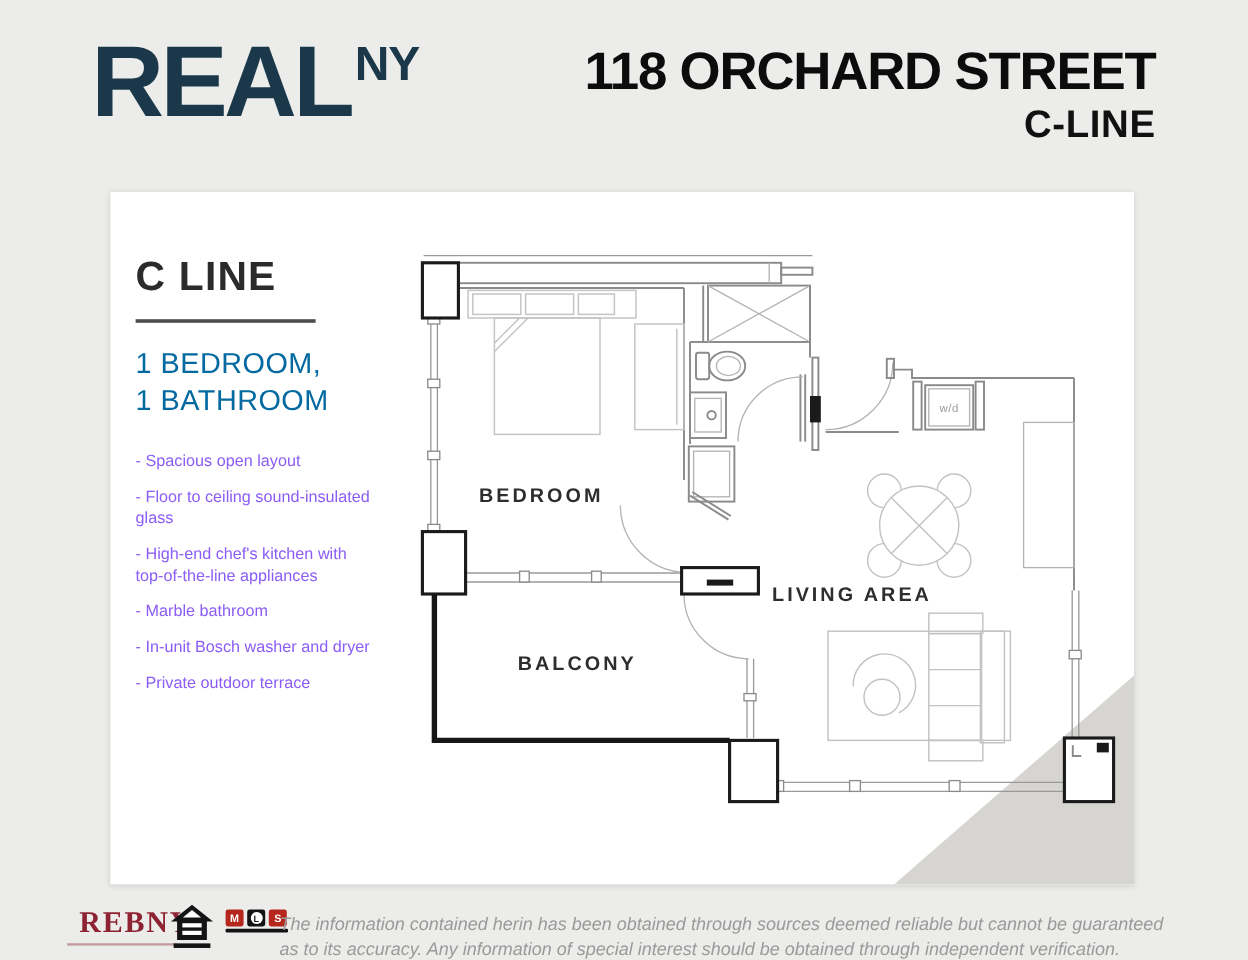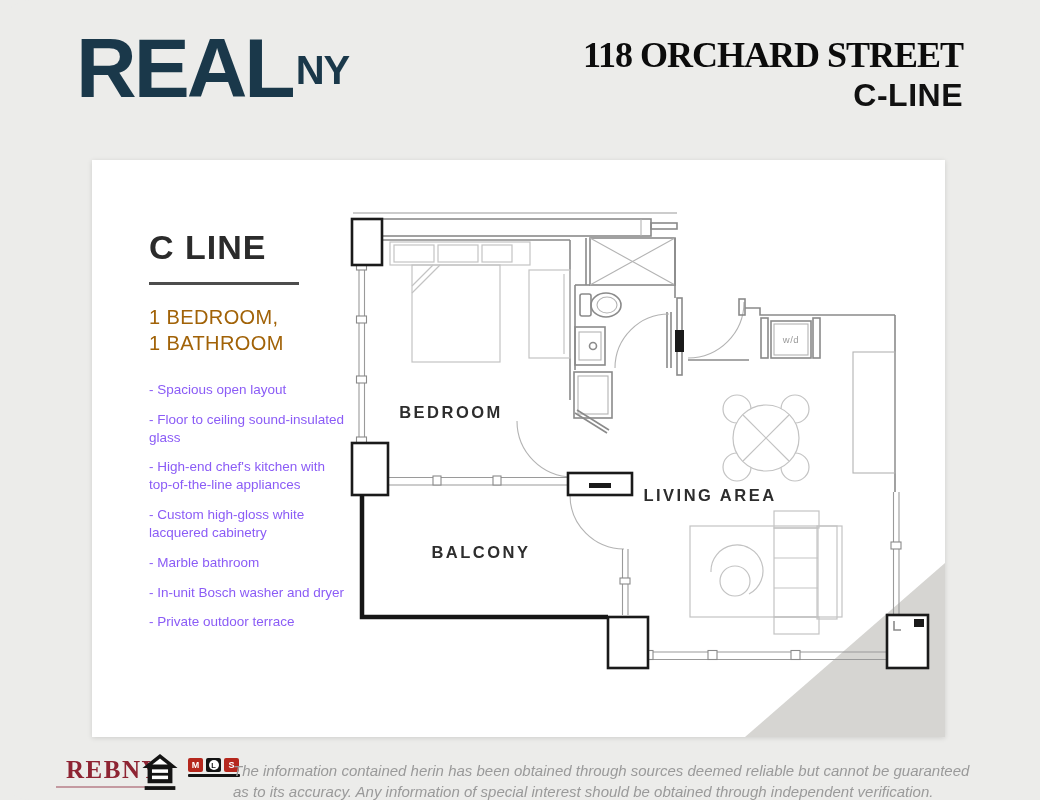--- a/index.html
+++ b/index.html
@@ -2,38 +2,38 @@
 <html><head>
 <meta charset="utf-8">
 <style>
   html,body { margin:0; padding:0; background:#ececea; }
   .page { position:relative; width:1040px; height:800px; background:#ececea;
           font-family:"Liberation Sans", sans-serif; overflow:hidden;border-radius:31px; }
 
   
   .logo { position:absolute; left:76px; top:26px; display:flex; color:#1a384a; }
   .logo-main { font-size:84px; font-weight:800; letter-spacing:-3px; line-height:1; }
-  .logo-sup  { font-size:40px; font-weight:800; letter-spacing:-1px; line-height:1; margin:24px 0 0 3px; }
+  .logo-sup  { font-size:40px; font-weight:800; letter-spacing:-1px; line-height:1; margin:8px 0 0 3px; }
   .address-block { position:absolute; right:77px; top:36px; text-align:right; color:#0c0c0c; }
-  .address   { font-size:36px; font-weight:800; letter-spacing:-1px; line-height:1.1;font-family:Liberation Serif, serif; }
+  .address   { font-size:44px; font-weight:800; letter-spacing:-1px; line-height:1.1; }
   .unit-line { font-size:32px; font-weight:700; letter-spacing:0.5px; line-height:1.2; color:#111; }
 
   
   .card { position:absolute; left:92px; top:160px; width:853px; height:577px;
           background:#ffffff; box-shadow:0 1px 5px rgba(0,0,0,0.13); }
   .corner-triangle { position:absolute; left:745px; top:563px; width:200px; height:174px;
           background:linear-gradient(135deg,#e0dfdc 0%,#cfcecа 100%);
           background-color:#d6d5d2;
           clip-path:polygon(100% 0,100% 100%,0 100%); z-index:1; }
 
   
-  .info-panel { position:absolute; left:113px; top:228px; width:215px; z-index:2;margin-left:36px; }
+  .info-panel { position:absolute; left:113px; top:212px; width:215px; z-index:2; }
   .panel-title { font-size:34px; font-weight:800; color:#2b2b2b; letter-spacing:1px; }
   .panel-rule  { width:150px; height:3px; background:#4d4d4d; margin:15px 0 19px; }
-  .panel-subtitle { font-size:20px; color:#a16207; letter-spacing:0.4px; line-height:1.3; }
+  .panel-subtitle { font-size:24px; color:#0369a1; letter-spacing:0.4px; line-height:1.3; }
   .features { margin:25px 0 0; padding:0; list-style:none; width:198px;
               font-size:13.5px; color:#8b5cf6; line-height:1.32; }
   .features li { margin-bottom:12px; }
 
   
   .plan { position:absolute; left:345px; top:200px; z-index:2; }
   .w  { stroke:#8a8a8a; stroke-width:1.6; fill:none; }
   .wt { stroke:#9a9a9a; stroke-width:1.1; fill:none; }
   .wl { stroke:#b3b3b3; stroke-width:1.1; fill:none; }
   .f  { stroke:#c3c3c3; stroke-width:1.2; fill:none; }
@@ -83,21 +83,20 @@
     <div class="panel-title">C LINE</div>
     <div class="panel-rule"></div>
     <div class="panel-subtitle">
       <div>1 BEDROOM,</div>
       <div>1 BATHROOM</div>
     </div>
     <ul class="features">
         <li>- Spacious open layout</li>
         <li>- Floor to ceiling sound-insulated glass</li>
         <li>- High-end chef's kitchen with top-of-the-line appliances</li>
-        <li>- Custom high-gloss white lacquered cabinetry</li>
         <li>- Marble bathroom</li>
         <li>- In-unit Bosch washer and dryer</li>
         <li>- Private outdoor terrace</li>
       </ul>
   </div>
 
   <svg class="plan" width="600" height="510" viewBox="0 0 600 510">
 
     <g>
       <line class="wt" x1="8" y1="13" x2="332" y2="13"></line>

